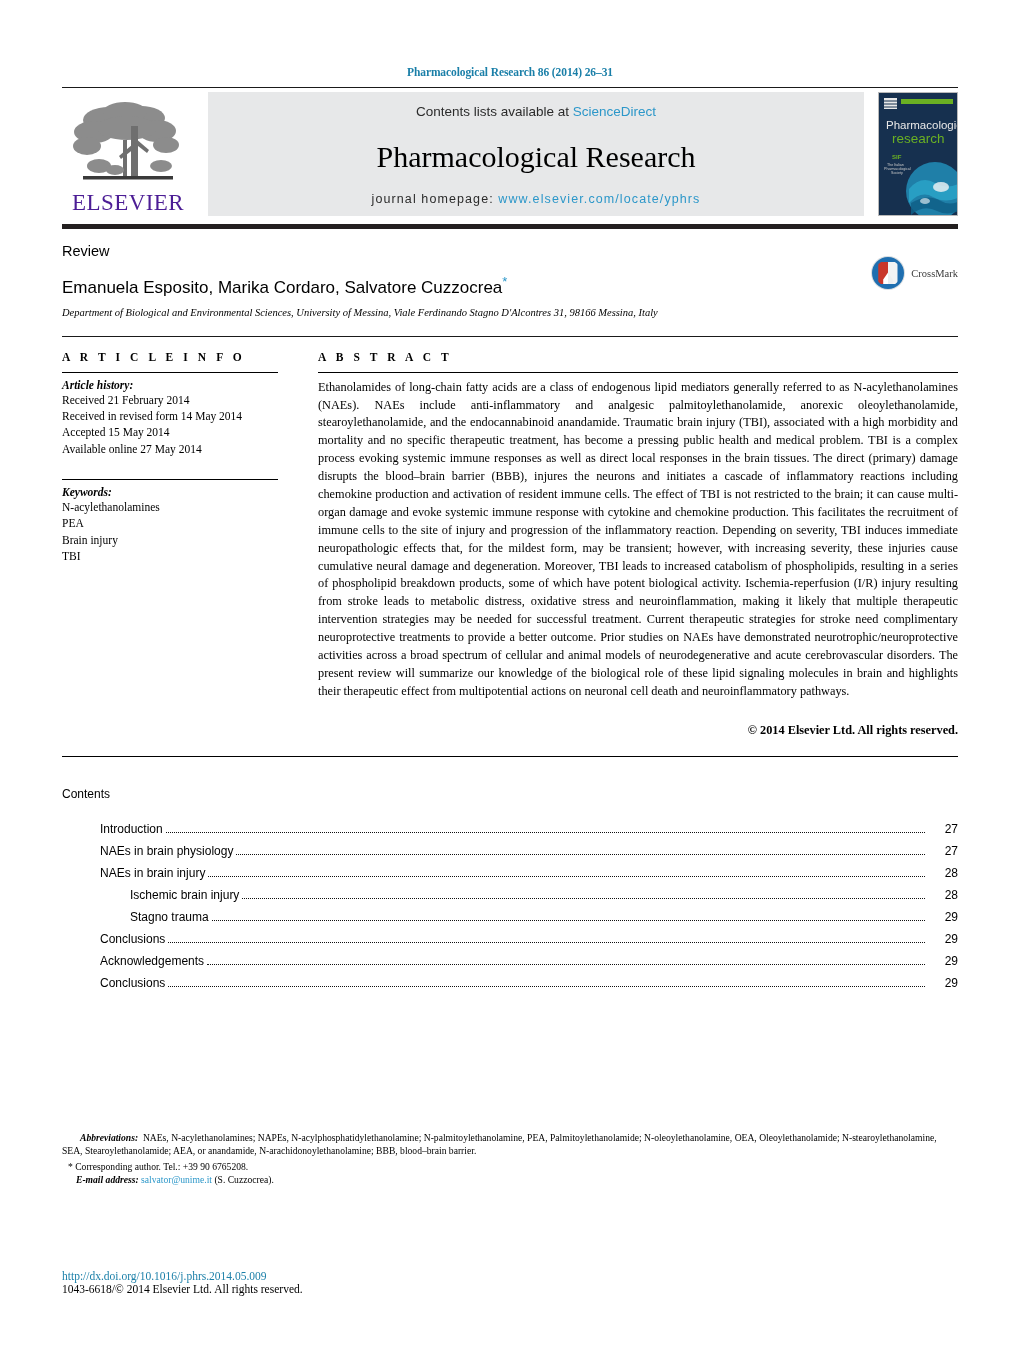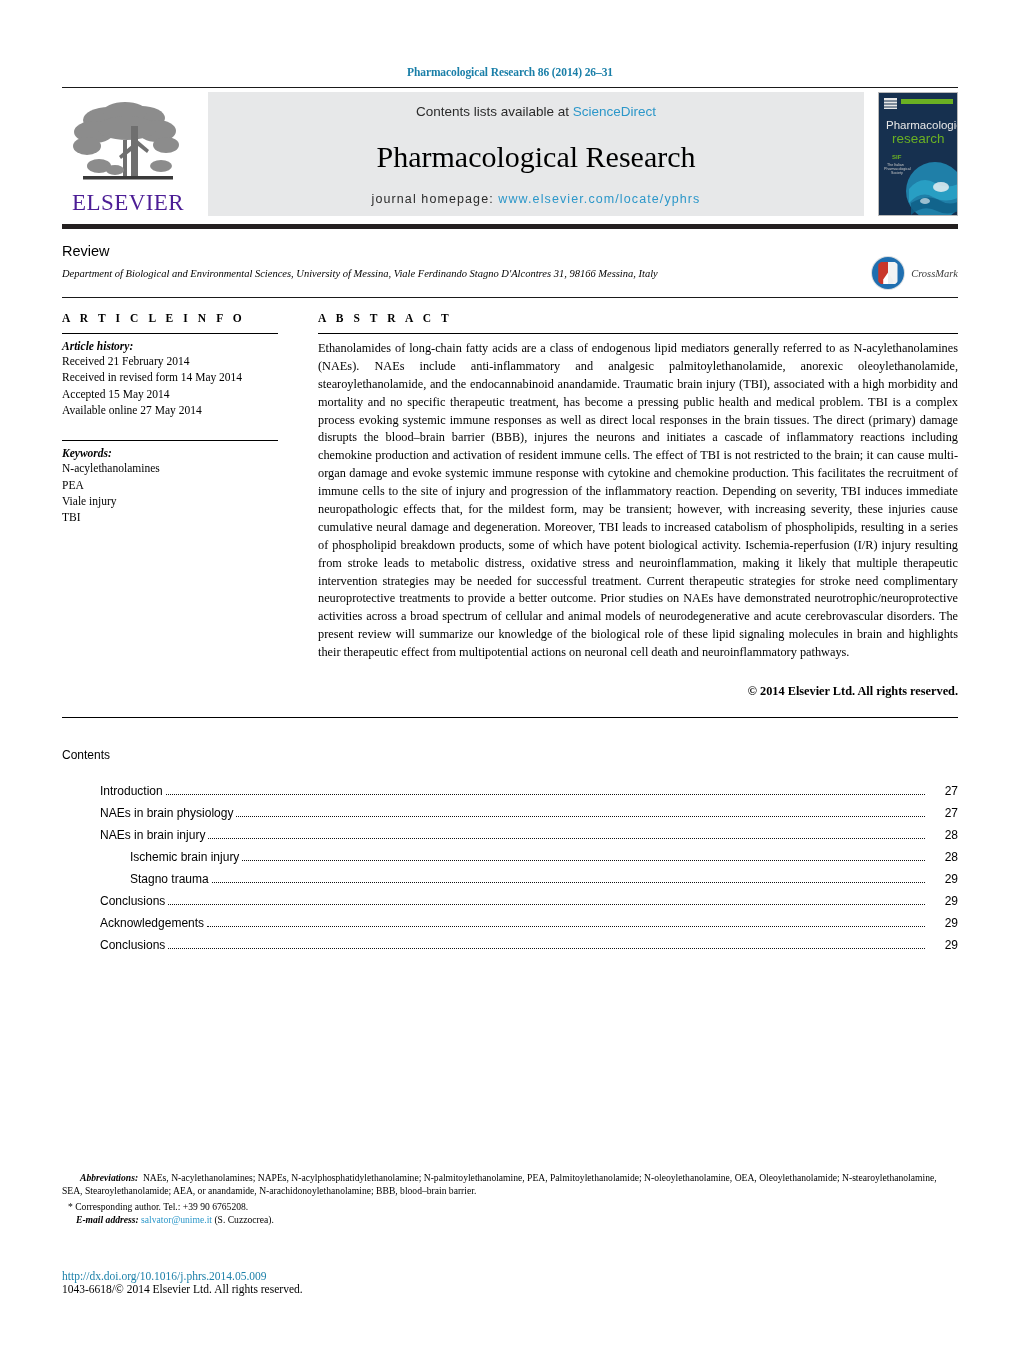--- a/index.html
+++ b/index.html
@@ -139,21 +139,20 @@
     right: 0;
     top: 26px;
     display: flex;
     align-items: center;
     gap: 5px;
   }
   .crossmark-label {
     font-family: "Liberation Serif", serif;
     font-size: 10.5px;
     color: #3b3b3b;
-    font-style: italic;
   }
 
   .rule-thin2 {
     margin: 18px 62px 0 62px;
     border-top: 1.3px solid #1a1a1a;
   }
 
   
   .body-cols {
     margin: 0 62px;
@@ -227,21 +226,21 @@
   .toc-label { white-space: nowrap; }
   .toc-dots {
     flex: 1 1 auto;
     border-bottom: 1.2px dotted #111;
     margin: 0 3px 3px 3px;
     height: 1px;
   }
   .toc-page { width: 30px; text-align: right; }
 
   
-  .footnotes { position: absolute; left: 62px; right: 62px; top: 1168px; }
+  .footnotes { position: absolute; left: 62px; right: 62px; top: 1128px; }
   .fn-rule { width: 300px; border-top: 0px solid #000; margin-bottom: 3px; }
   .fn-text {
     font-family: "Liberation Serif", serif;
     font-size: 9.6px;
     line-height: 1.36;
     color: #000;
   }
   .fn-ital { font-style: italic; font-weight: bold; }
   .fn-indent { text-indent: 18px; }
   .fn-corr { margin-top: 3px; padding-left: 6px; }
@@ -331,20 +330,23 @@
         <ellipse cx="62" cy="94" rx="8" ry="5" fill="#e6eef2" opacity="0.85"></ellipse>
         <ellipse cx="46" cy="108" rx="5" ry="3" fill="#d7e6ec" opacity="0.7"></ellipse>
       </svg>
     </div>
   </div>
 
   <div class="rule-thick"></div>
 
   <div class="titleblock">
     <div class="review-label">Review</div>
+    <div class="authors">
+      <span>Emanuela Esposito, Marika Cordaro, Salvatore Cuzzocrea</span><span class="corr-star">*</span>
+    </div>
     <div class="affiliation">Department of Biological and Environmental Sciences, University of Messina, Viale Ferdinando Stagno D'Alcontres 31, 98166 Messina, Italy</div>
 
     <div class="crossmark">
       <svg width="36" height="36" viewBox="0 0 36 36">
         <circle cx="18" cy="18" r="17" fill="#d8dde0"></circle>
         <circle cx="18" cy="18" r="14.5" fill="#1f6fb0"></circle>
         <path d="M8.5 7 L18 7 L18 29 L8.5 29 Z" fill="#d43f2a"></path>
         <path d="M18 7 L27.5 7 L27.5 29 L18 29 Z" fill="#f1f3f4"></path>
         <path d="M8.5 7 L18 7 L18 29 L8.5 29 Z" fill="#c9362a"></path>
         <path d="M13.2 24.5 L18 17.5 L18 29 L13.2 29 Z" fill="#ffffff"></path>
@@ -365,21 +367,21 @@
       <div class="info-sub">Article history:</div>
       <div class="info-line">Received 21 February 2014</div>
       <div class="info-line">Received in revised form 14 May 2014</div>
       <div class="info-line">Accepted 15 May 2014</div>
       <div class="info-line">Available online 27 May 2014</div>
       <div class="info-gap"></div>
       <div class="hr-strong2"></div>
       <div class="info-sub">Keywords:</div>
       <div class="info-line">N-acylethanolamines</div>
       <div class="info-line">PEA</div>
-      <div class="info-line">Viale injury</div>
+      <div class="info-line">Brain injury</div>
       <div class="info-line">TBI</div>
     </div>
 
     <div class="col-abs">
       <div class="sec-head">A B S T R A C T</div>
       <div class="hr-strong"></div>
       <p class="abstract-text">Ethanolamides of long-chain fatty acids are a class of endogenous lipid mediators generally referred to as N-acylethanolamines (NAEs). NAEs include anti-inflammatory and analgesic palmitoylethanolamide, anorexic oleoylethanolamide, stearoylethanolamide, and the endocannabinoid anandamide. Traumatic brain injury (TBI), associated with a high morbidity and mortality and no specific therapeutic treatment, has become a pressing public health and medical problem. TBI is a complex process evoking systemic immune responses as well as direct local responses in the brain tissues. The direct (primary) damage disrupts the blood–brain barrier (BBB), injures the neurons and initiates a cascade of inflammatory reactions including chemokine production and activation of resident immune cells. The effect of TBI is not restricted to the brain; it can cause multi-organ damage and evoke systemic immune response with cytokine and chemokine production. This facilitates the recruitment of immune cells to the site of injury and progression of the inflammatory reaction. Depending on severity, TBI induces immediate neuropathologic effects that, for the mildest form, may be transient; however, with increasing severity, these injuries cause cumulative neural damage and degeneration. Moreover, TBI leads to increased catabolism of phospholipids, resulting in a series of phospholipid breakdown products, some of which have potent biological activity. Ischemia-reperfusion (I/R) injury resulting from stroke leads to metabolic distress, oxidative stress and neuroinflammation, making it likely that multiple therapeutic intervention strategies may be needed for successful treatment. Current therapeutic strategies for stroke need complimentary neuroprotective treatments to provide a better outcome. Prior studies on NAEs have demonstrated neurotrophic/neuroprotective activities across a broad spectrum of cellular and animal models of neurodegenerative and acute cerebrovascular disorders. The present review will summarize our knowledge of the biological role of these lipid signaling molecules in brain and highlights their therapeutic effect from multipotential actions on neuronal cell death and neuroinflammatory pathways.</p>
       <div class="copyright">© 2014 Elsevier Ltd. All rights reserved.</div>
     </div>
   </div>

